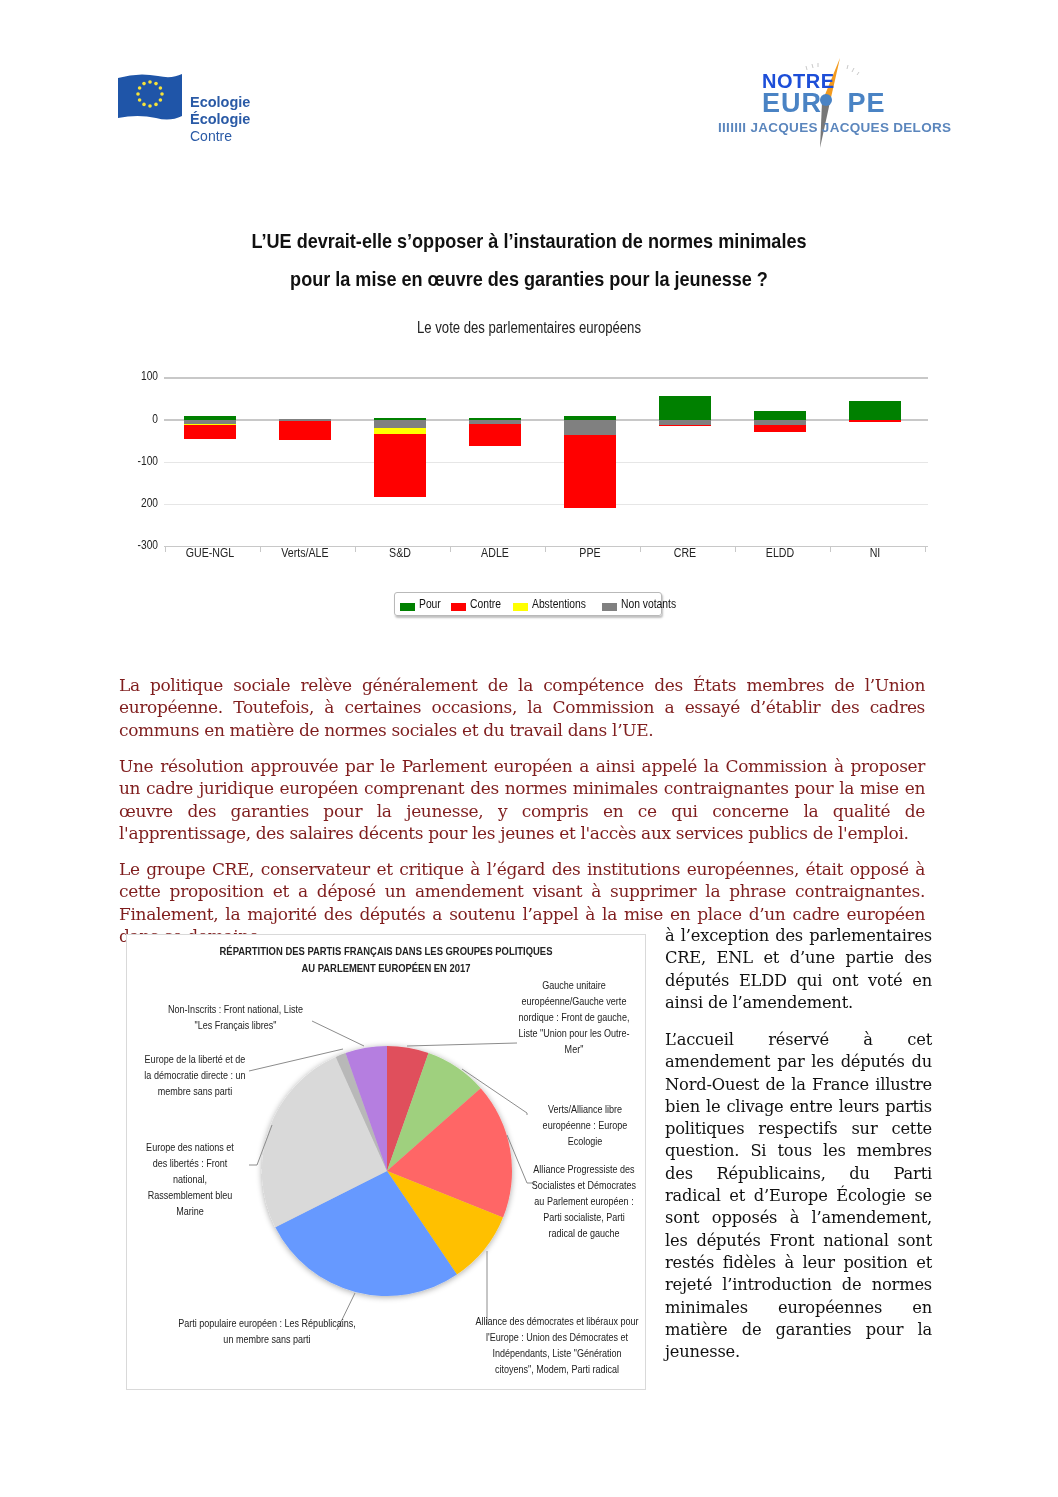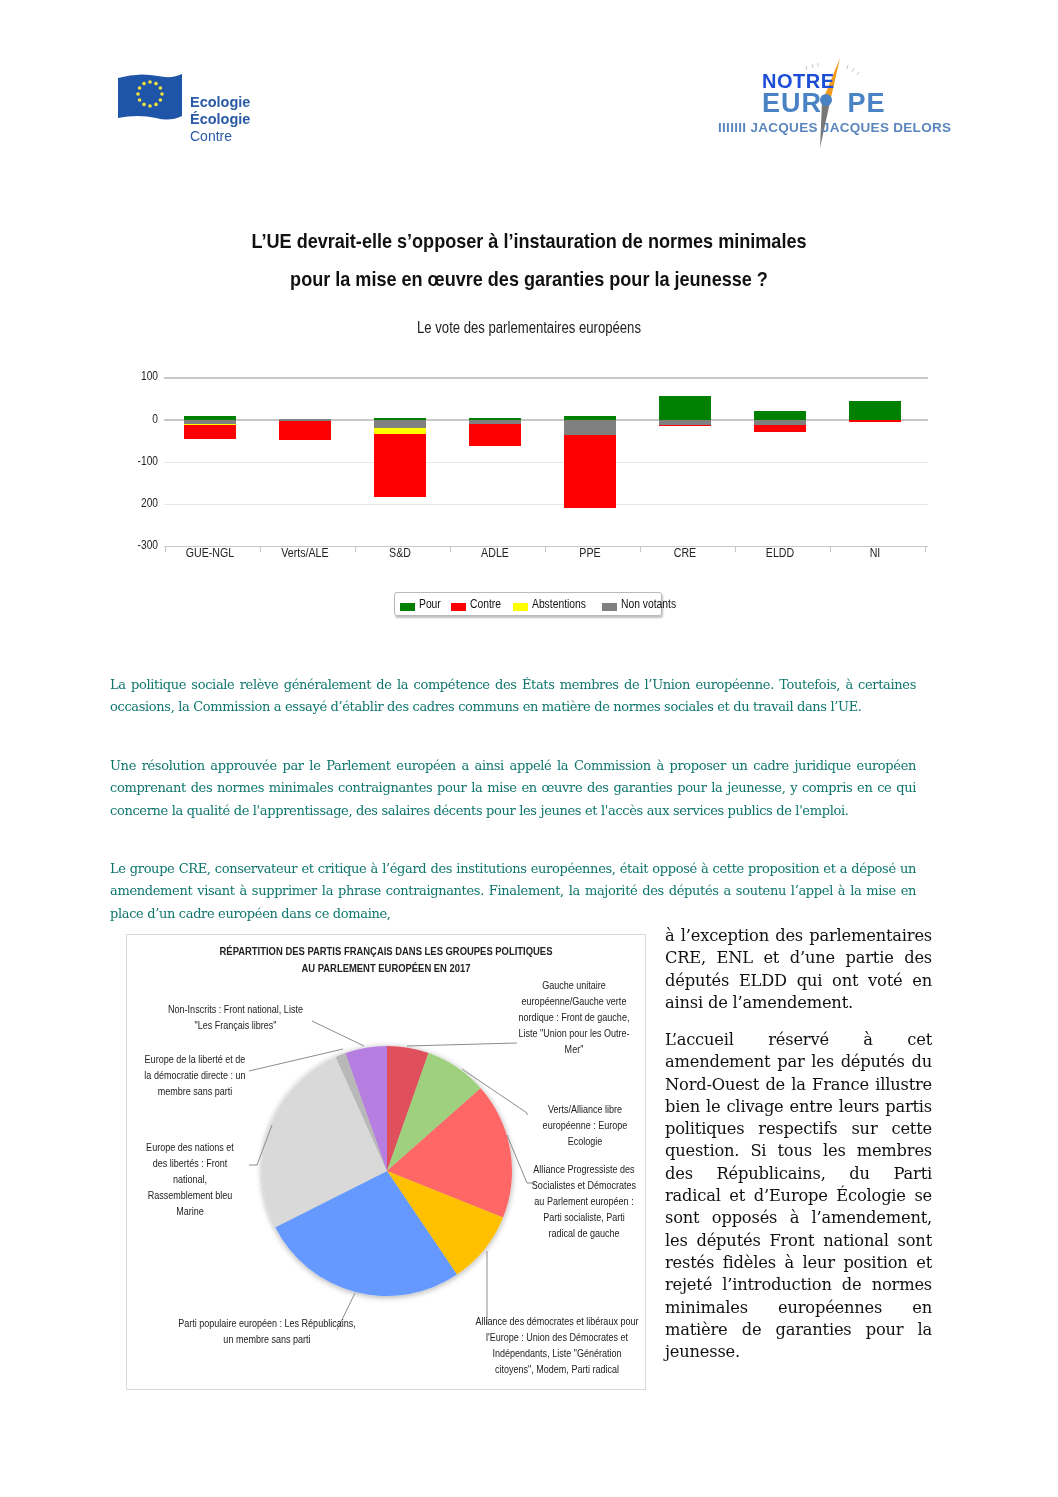--- a/index.html
+++ b/index.html
@@ -32,21 +32,21 @@
   .seg { position:absolute; left:0; width:52px; }
   .xlabel { position:absolute; width:90px; text-align:center; font-family:"Liberation Sans", sans-serif; font-size:12.5px; color:#222; transform:scaleX(0.85); }
   .xtick { position:absolute; width:1px; height:5px; background:#c8c8c8; }
 
   .legend { left:394px; top:592px; width:268px; height:24px; border:1px solid #b9b9b9; border-radius:3px; box-shadow:1px 2px 2px rgba(0,0,0,0.25); display:flex; align-items:center; padding-left:5px; box-sizing:border-box; font-family:"Liberation Sans", sans-serif; font-size:12px; }
   .legend-item { display:flex; align-items:flex-end; margin-right:7px; }
   .legend-swatch { width:15px; height:8px; margin-right:4px; }
   .legend-label { transform:scaleX(0.86); transform-origin:left; display:inline-block; white-space:nowrap; }
 
   
-  .para { left:110px; width:806px; font-size:13px; line-height:22.3px; text-align:justify; font-family:"DejaVu Serif", serif; letter-spacing:-0.35px; color:#0f766e; }
+  .para { left:119px; width:806px; font-size:17px; line-height:22.3px; text-align:justify; font-family:"DejaVu Serif", serif; letter-spacing:-0.35px; color:#7f1d1d; }
   .para-narrow { left:665px; width:267px; font-size:16.3px; line-height:22.3px; text-align:justify; font-family:"DejaVu Serif", serif; letter-spacing:-0.2px; color:#111; }
 
   
   .piebox { left:126px; top:934px; width:520px; height:456px; border:1px solid #d9d9d9; box-sizing:border-box; background:#fff; }
   .pie-title { position:absolute; left:0; width:518px; text-align:center; font-family:"Liberation Sans", sans-serif; font-weight:bold; font-size:11.5px; color:#222; transform:scaleX(0.82); transform-origin:center; line-height:16px; }
   .pie-label { position:absolute; font-family:"Liberation Sans", sans-serif; font-size:11px; line-height:16px; color:#222; text-align:center; transform:scaleX(0.82); }
 </style>
 </head>
 <body>
 

